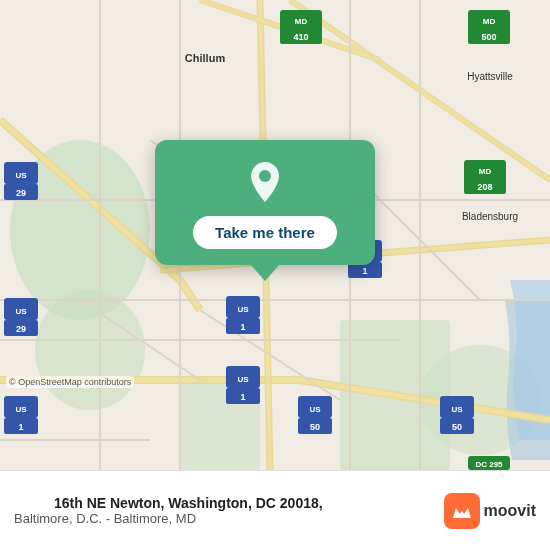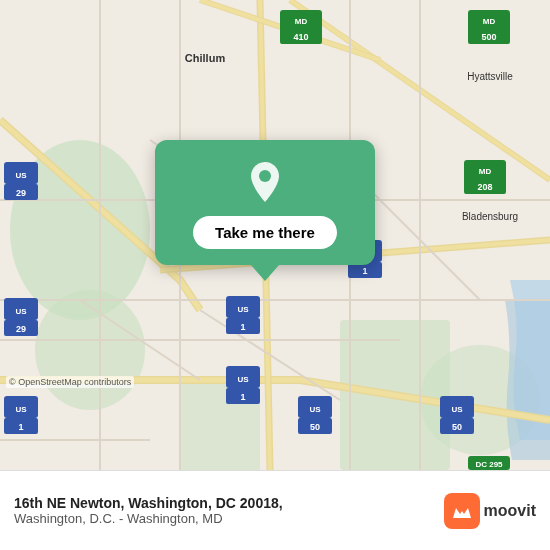--- a/index.html
+++ b/index.html
@@ -48,21 +48,21 @@
       margin-bottom: 10px;
     }
 
     #popup-button {
       background: white;
       border: none;
       border-radius: 20px;
       padding: 8px 22px;
       font-size: 15px;
       font-weight: 600;
-      color: #000000;
+      color: #0c4a6e;
       cursor: pointer;
       white-space: nowrap;
     }
 
     
     #popup-card::after {
       content: '';
       position: absolute;
       bottom: -16px;
       left: 50%;
@@ -86,20 +86,21 @@
 
     #address-block {
       display: flex;
       flex-direction: column;
     }
 
     #address-line1 {
       font-size: 14px;
       font-weight: 600;
       color: #222;
+      margin-left: 40px;
     }
 
     #address-line2 {
       font-size: 13px;
       color: #555;
     }
 
     
     #moovit-logo {
       display: flex;
@@ -261,21 +262,21 @@
     </svg>
     <button id="popup-button">Take me there</button>
   </div>
 
   <div id="osm-attr">© OpenStreetMap contributors</div>
 </div>
 
 <div id="bottom-bar">
   <div id="address-block">
     <span id="address-line1">16th NE Newton, Washington, DC 20018,</span>
-    <span id="address-line2">Washington, D.C. - Washington, MD</span>
+    <span id="address-line2">Baltimore, D.C. - Baltimore, MD</span>
   </div>
   <div id="moovit-logo">
     <div id="moovit-m">
       <svg width="22" height="22" viewBox="0 0 22 22" xmlns="http://www.w3.org/2000/svg">
         <path d="M2,18 L5,8 L9,14 L11,11 L13,14 L17,8 L20,18 Z" fill="white"></path>
       </svg>
     </div>
     <span id="moovit-text">moovit</span>
   </div>
 </div>

